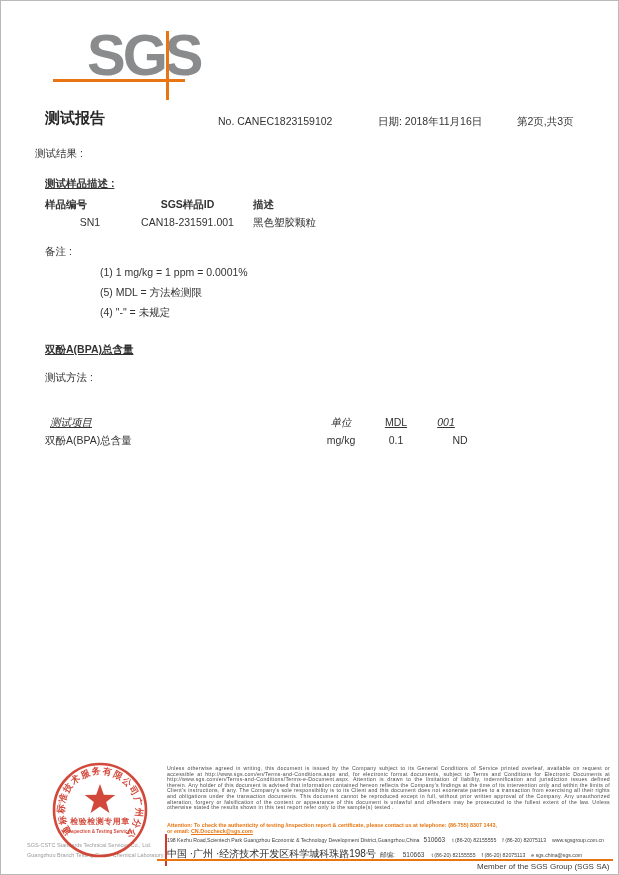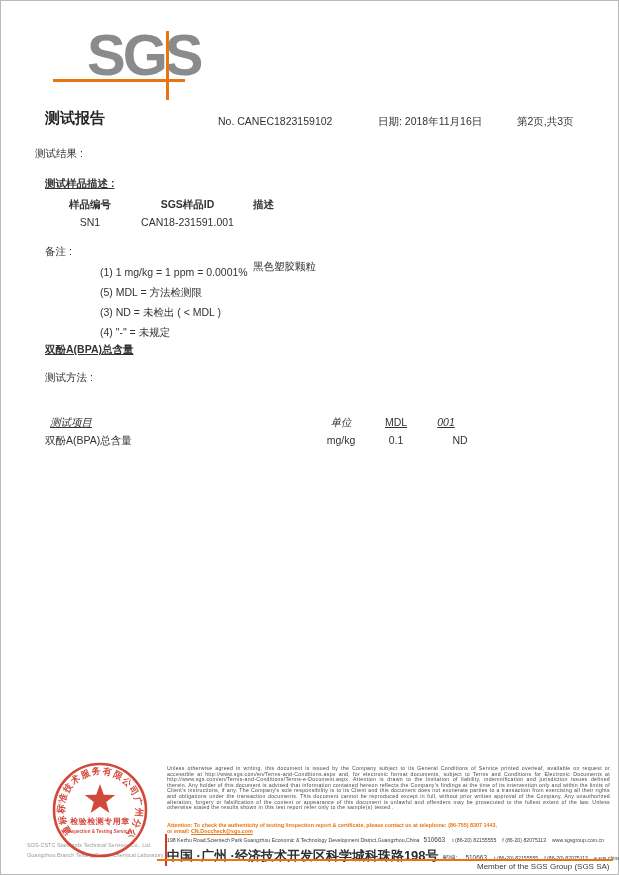--- a/index.html
+++ b/index.html
@@ -13,26 +13,26 @@
   .logo-hline{left:53px;top:79px;width:132px;height:3px;background:#e87511;}
   .logo-vline{left:166px;top:31px;width:3px;height:69px;background:#e87511;}
   .doc-title{left:45px;top:109px;font-size:15px;font-weight:bold;color:#262626;}
   .report-no{left:218px;top:114px;font-size:10.5px;text-align:right;}
   .report-date{left:378px;top:114px;font-size:10.5px;}
   .page-info{left:517px;top:114px;font-size:10.5px;}
   
   .b{font-size:10.5px;line-height:14px;}
   .results-label{left:35px;top:146px;}
   .sample-desc-label{left:45px;top:176px;font-weight:bold;text-decoration:underline;}
-  .st-h1{left:45px;top:197px;width:90px;text-align:center;font-weight:bold;}
+  .st-h1{left:45px;top:197px;width:90px;text-align:left;font-weight:bold;}
   .st-h2{left:130px;top:197px;width:115px;text-align:center;font-weight:bold;}
   .st-h3{left:253px;top:197px;font-weight:bold;}
   .st-v1{left:45px;top:215px;width:90px;text-align:center;}
   .st-v2{left:130px;top:215px;width:115px;text-align:center;}
-  .st-v3{left:253px;top:215px;margin-top:44px;}
+  .st-v3{left:253px;top:215px;}
   .notes-label{left:45px;top:244px;}
   .notes{left:100px;top:262px;line-height:20px;}
   .bpa-heading{left:45px;top:342px;font-weight:bold;text-decoration:underline;}
   .method-label{left:45px;top:370px;}
   .method-text{left:100px;top:369px;width:492px;line-height:20px;text-align:justify;}
   .rt-c1h{left:50px;top:415px;font-style:italic;text-decoration:underline;}
   .rt-c2h{left:316px;top:415px;width:50px;text-align:center;font-style:italic;}
   .rt-c3h{left:371px;top:415px;width:50px;text-align:center;text-decoration:underline;}
   .rt-c4h{left:421px;top:415px;width:50px;text-align:center;font-style:italic;text-decoration:underline;}
   .rt-c1{left:45px;top:433px;}
@@ -42,21 +42,21 @@
   
   .disclaimer{left:167px;top:766px;width:443px;font-size:5.2px;line-height:5.6px;
               letter-spacing:.3px;text-align:justify;color:#4a4a4a;}
   .attention{left:167px;top:822px;width:443px;font-size:5.4px;line-height:6.2px;
              font-weight:bold;color:#e87511;}
   .attention .u{text-decoration:underline;}
   .addr1{left:167px;top:836px;width:443px;font-size:5.2px;color:#3f3f3f;white-space:nowrap;}
   .addr1 .pc{font-size:6.5px;padding:0 4px;}
   .addr1 .sp{padding:0 3px;}
   .addr2{left:167px;top:847px;width:443px;font-size:5.2px;color:#3f3f3f;white-space:nowrap;}
-  .addr2 .cn{font-size:13px;font-weight:bold;color:#2e2e2e;}
+  .addr2 .cn{font-size:10px;font-weight:normal;color:#2e2e2e;}
   .addr2 .pc{font-size:6.5px;padding:0 4px;}
   .addr2 .sp{padding:0 3px;}
   .red-vline{left:165px;top:834px;width:2px;height:32px;background:#cf3a2b;}
   .orange-hline{left:157px;top:859px;width:456px;height:2px;background:#e87511;}
   .member{left:477px;top:862px;font-size:8px;color:#3a3a3a;}
   .company{left:27px;top:840px;width:160px;font-size:5.5px;line-height:10px;color:#9a9a9a;z-index:1;}
   .stamp{left:48px;top:758px;width:104px;height:104px;z-index:2;opacity:.92;}
 </style>
 </head>
 <body>
@@ -81,21 +81,20 @@
     <span class="abs st-h3 b">描述</span>
     <span class="abs st-v1 b">SN1</span>
     <span class="abs st-v2 b">CAN18-231591.001</span>
     <span class="abs st-v3 b">黑色塑胶颗粒</span>
   </div>
 
   <div class="abs notes-label b">备注 :</div>
   <div class="abs notes b">
     <div>(1) 1 mg/kg = 1 ppm = 0.0001%</div>
     <div>(5) MDL = 方法检测限</div>
-    <div>(3) ND = 未检出 ( &lt; MDL )</div>
     <div>(4) "-" = 未规定</div>
   </div>
 
   <div class="abs bpa-heading b">双酚A(BPA)总含量</div>
   <div class="abs method-label b">测试方法 :</div>
 
   <div>
     <span class="abs rt-c1h b">测试项目</span>
     <span class="abs rt-c2h b">单位</span>
     <span class="abs rt-c3h b">MDL</span>

